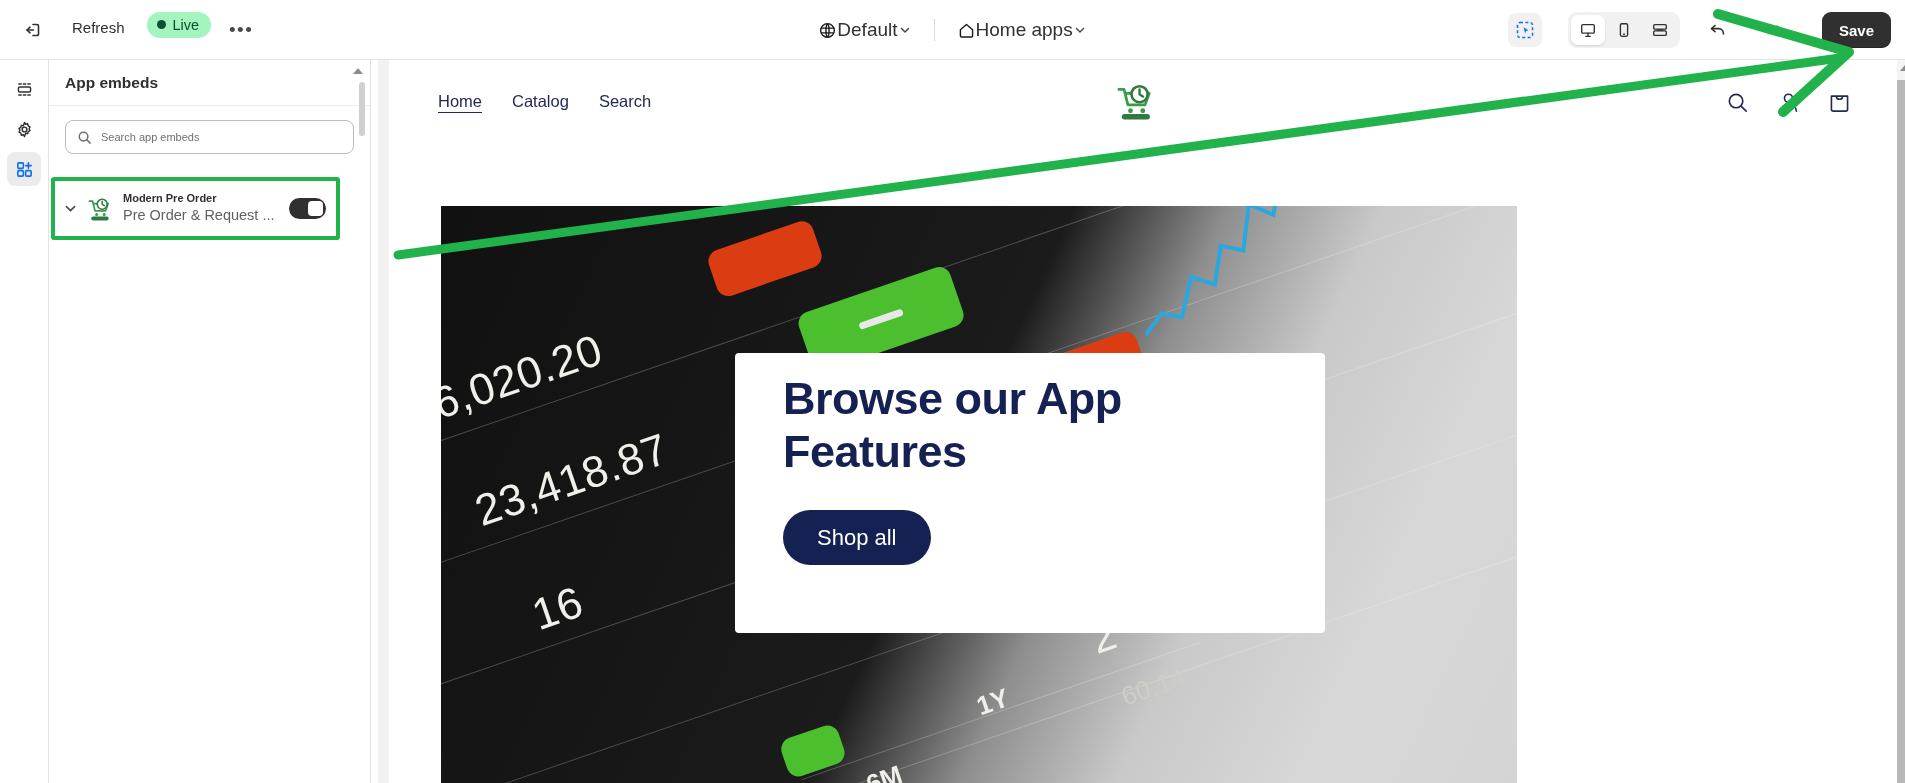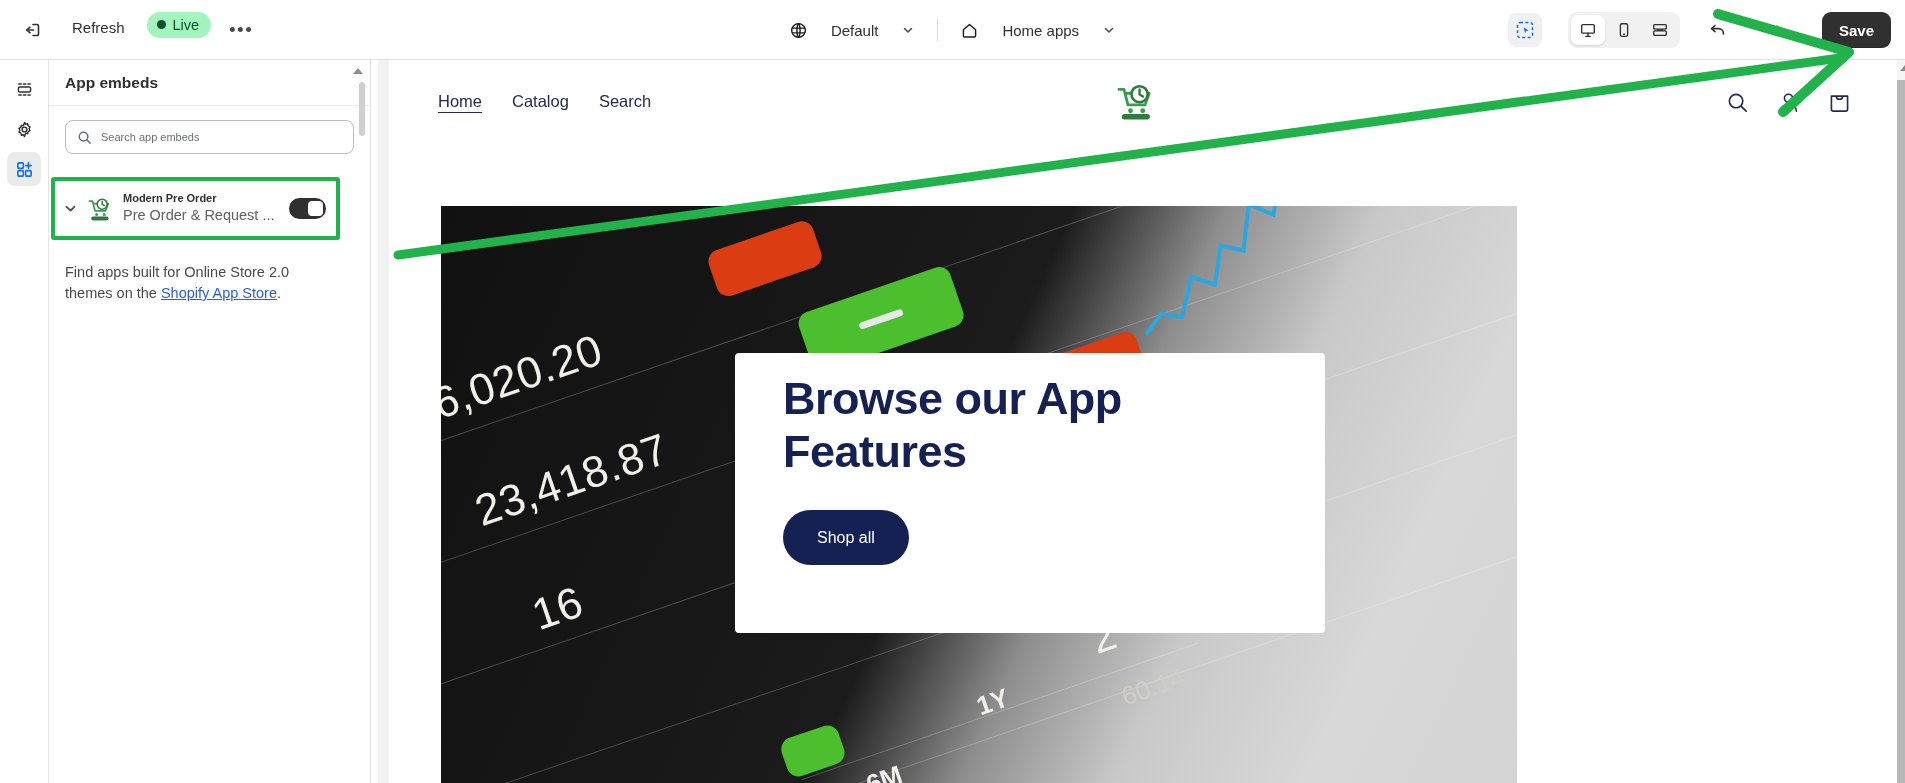--- a/index.html
+++ b/index.html
@@ -41,23 +41,23 @@
   .live-dot { width: 9px; height: 9px; border-radius: 50%; background: #0c5132; display:block;}
   .more-btn { margin-left: 12px; letter-spacing: 1.5px; font-size: 19px; color: #4a4a4a; line-height: 1;}
 
   .tb-center {
     position: absolute; left: 0; right: 0; top: 0; height: 60px;
     display: flex; align-items: center; justify-content: center; gap: 0px;
     pointer-events: none;
   }
   .tb-center > * { pointer-events: auto; }
   .sel-btn {
-    height: 34px; padding: 0 8px; display: flex; align-items: center; gap: 23px;
+    height: 34px; padding: 0 8px; display: flex; align-items: center; gap: 0;
     background: transparent; border: none; border-radius: 8px; cursor: pointer;
-    font-size: 15px; color: #303030; font-family: "Liberation Sans", sans-serif;
+    font-size: 19px; color: #303030; font-family: "Liberation Sans", sans-serif;
   }
   .divider-v { width: 1px; height: 22px; background: #d9d9d9; margin: 0 14px; }
 
   .tb-right {
     position: absolute; right: 14px; top: 0; height: 60px;
     display: flex; align-items: center; gap: 20px;
   }
   .select-tool {
     width: 34px; height: 34px; border-radius: 8px; background: #f1f1f1;
     display: flex; align-items: center; justify-content: center; cursor: pointer;
@@ -253,21 +253,21 @@
     width: 590px; height: 280px; background: #ffffff; border-radius: 4px;
     padding: 19px 48px;
   }
   .hero-title {
     font-size: 45px; font-weight: 700; color: #152153; line-height: 1.18;
     letter-spacing: -0.5px;
   }
   .hero-btn {
     margin-top: 32px; display: inline-flex; align-items: center; justify-content: center;
     height: 55px; padding: 0 34px; background: #152153; color: #ffffff;
-    border-radius: 28px; font-size: 16px; border: none; cursor: pointer;
+    border-radius: 28px; font-size: 22px; border: none; cursor: pointer;
     font-family: "Liberation Sans", sans-serif;
   }
 
   
   .annot { position: absolute; left: 0; top: 0; width: 1905px; height: 783px; pointer-events: none; }
 </style>
 </head>
 <body>
 
 <div class="topbar">
@@ -425,23 +425,20 @@
     <span class="embed-texts">
       <span class="embed-name" style="display:block">Modern Pre Order</span>
       <span class="embed-sub" style="display:block">Pre Order &amp; Request ...</span>
     </span>
     <span class="toggle">
       <i class="knob"></i>
     </span>
   </div>
   <div class="embed-outline"></div>
 
-  <div class="sb-help">
-    <span>Find apps built for Online Store 2.0 themes on the </span><a href="#">Shopify App Store</a><span>.</span>
-  </div>
 
   <div class="sb-scrollbar">
     <div class="sb-scroll-arrow"></div>
     <div class="sb-scroll-track"></div>
   </div>
 </div>
 
 <div class="preview-outer">
   <div class="preview-gutter-l"></div>
   <div class="preview-canvas">

